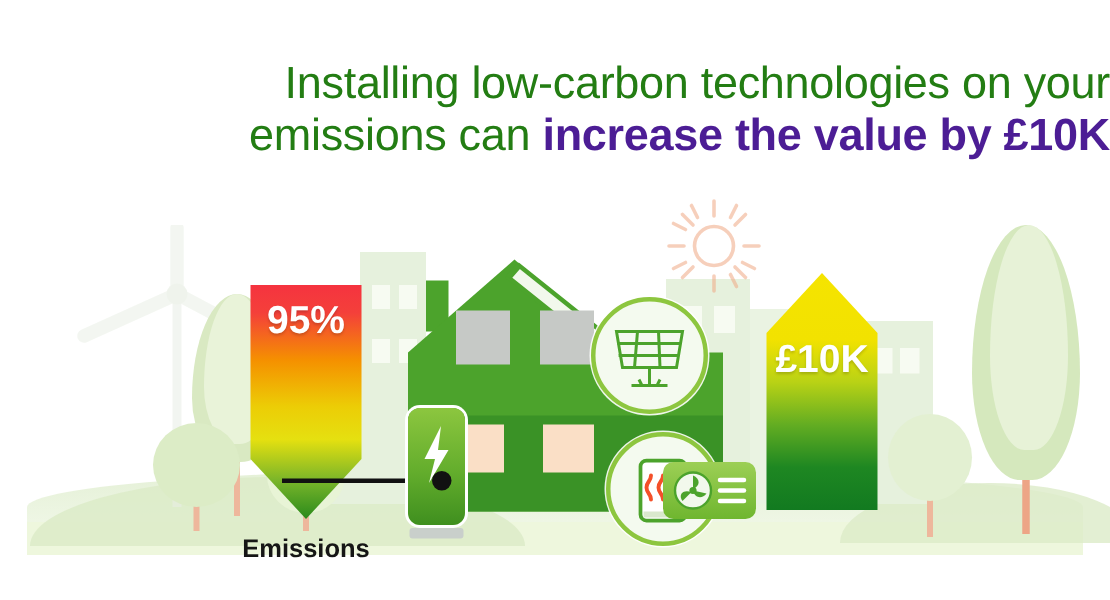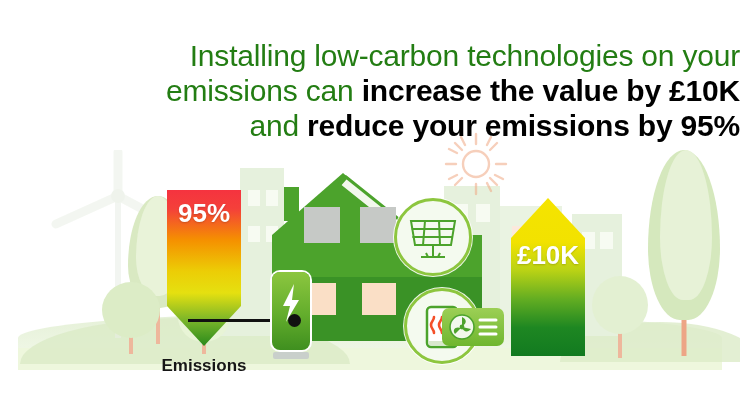--- a/index.html
+++ b/index.html
@@ -43,21 +43,21 @@
 
   
   .sun{position:absolute;left:440px;top:128px;width:72px;height:72px;opacity:.55;}
 
   
   .headline{
     position:absolute;left:0;top:26px;width:740px;text-align:right;
     line-height:1.17;letter-spacing:-0.2px;z-index:40;margin-top:12px;
   }
   .headline .ln{display:block;font-size:30px;color:#237d13;white-space:nowrap;}
-  .headline b{font-weight:bold;color:#000000;}
+  .headline b{font-weight:bold;color:#4c1d95;}
 
   
   .house{position:absolute;left:268px;top:165px;width:232px;height:185px;z-index:10;}
 
   
   .arrow-wrap{position:absolute;z-index:20;}
   .arrow-label{
     position:absolute;width:100%;text-align:center;font-size:17px;
     font-weight:bold;color:#161616;
   }
@@ -191,21 +191,20 @@
 
     <div class="tree" style="left:592px;top:276px;width:56px;height:82px;">
       <div class="trunk" style="top:50px;width:4px;height:32px;"></div>
       <div class="crown" style="width:56px;height:58px;border-radius:50%;background:#e3f0d2;"></div>
     </div>
   </div>
 
   <div class="headline">
     <span class="ln">Installing low-carbon technologies on your</span>
     <span class="ln"><span>emissions can </span><b>increase the value by £10K</b></span>
-    <span class="ln"><span>and </span><b>reduce your emissions by 95%</b></span>
   </div>
 
   <svg class="house" viewBox="0 0 232 185">
 
     <rect x="16" y="22" width="15" height="34" fill="#4ca32c"></rect>
 
     <path d="M4 70 L75 8 L146 70 L146 176 L4 176 Z" fill="#4ca32c"></path>
 
     <path d="M4 112 L146 112 L146 176 L4 176 Z" fill="#3a9226"></path>
 
@@ -237,21 +236,21 @@
           <stop offset="84%" stop-color="#77b42a"></stop>
           <stop offset="100%" stop-color="#2a8a1b"></stop>
         </linearGradient>
       </defs>
       <path d="M15 2 L89 2 L89 118 L52 158 L15 118 Z" fill="url(#gradEmissions)"></path>
     </svg>
     <div class="arrow-value" style="top:10px;">95%</div>
     <div class="arrow-label" style="top:168px;">Emissions</div>
   </div>
 
-  <div class="arrow-wrap" style="left:496px;top:196px;width:104px;height:190px;">
+  <div class="arrow-wrap" style="left:496px;top:180px;width:104px;height:190px;">
     <svg viewBox="0 0 104 162" style="position:absolute;left:0;top:0;width:104px;height:162px;">
       <defs>
         <linearGradient id="gradValue" x1="0" y1="0" x2="0" y2="1">
           <stop offset="0%" stop-color="#f5e400"></stop>
           <stop offset="28%" stop-color="#f2e200"></stop>
           <stop offset="46%" stop-color="#b9d215"></stop>
           <stop offset="64%" stop-color="#63ad22"></stop>
           <stop offset="82%" stop-color="#1e8722"></stop>
           <stop offset="100%" stop-color="#127a20"></stop>
         </linearGradient>

